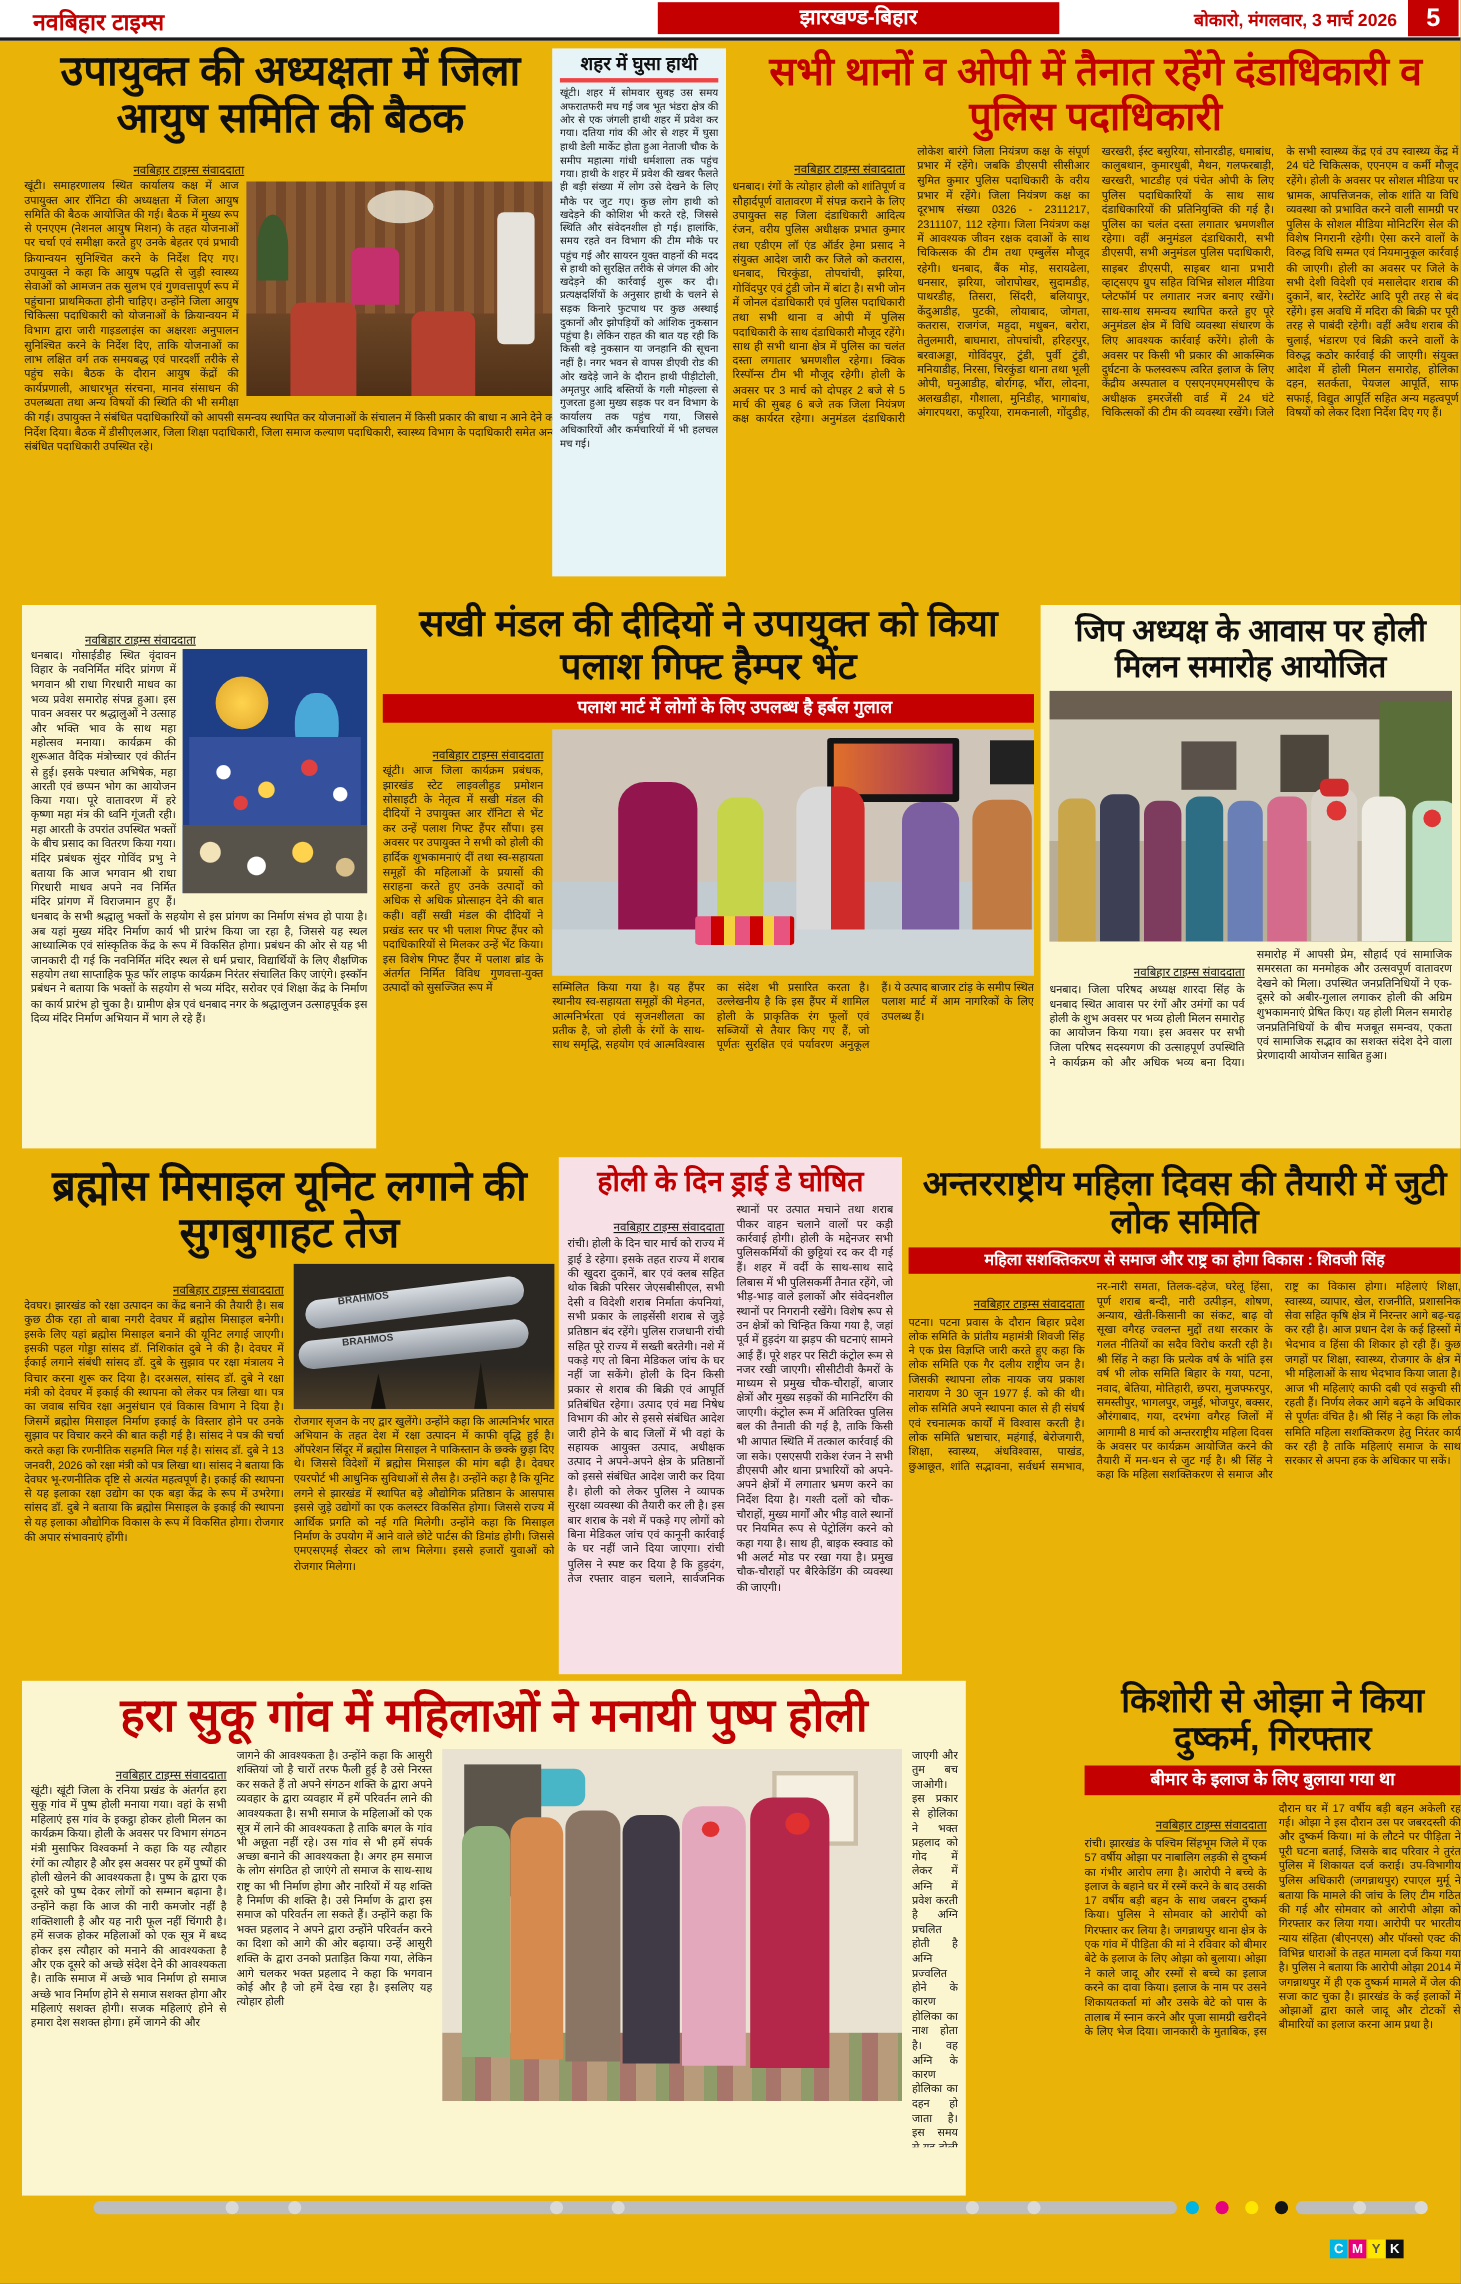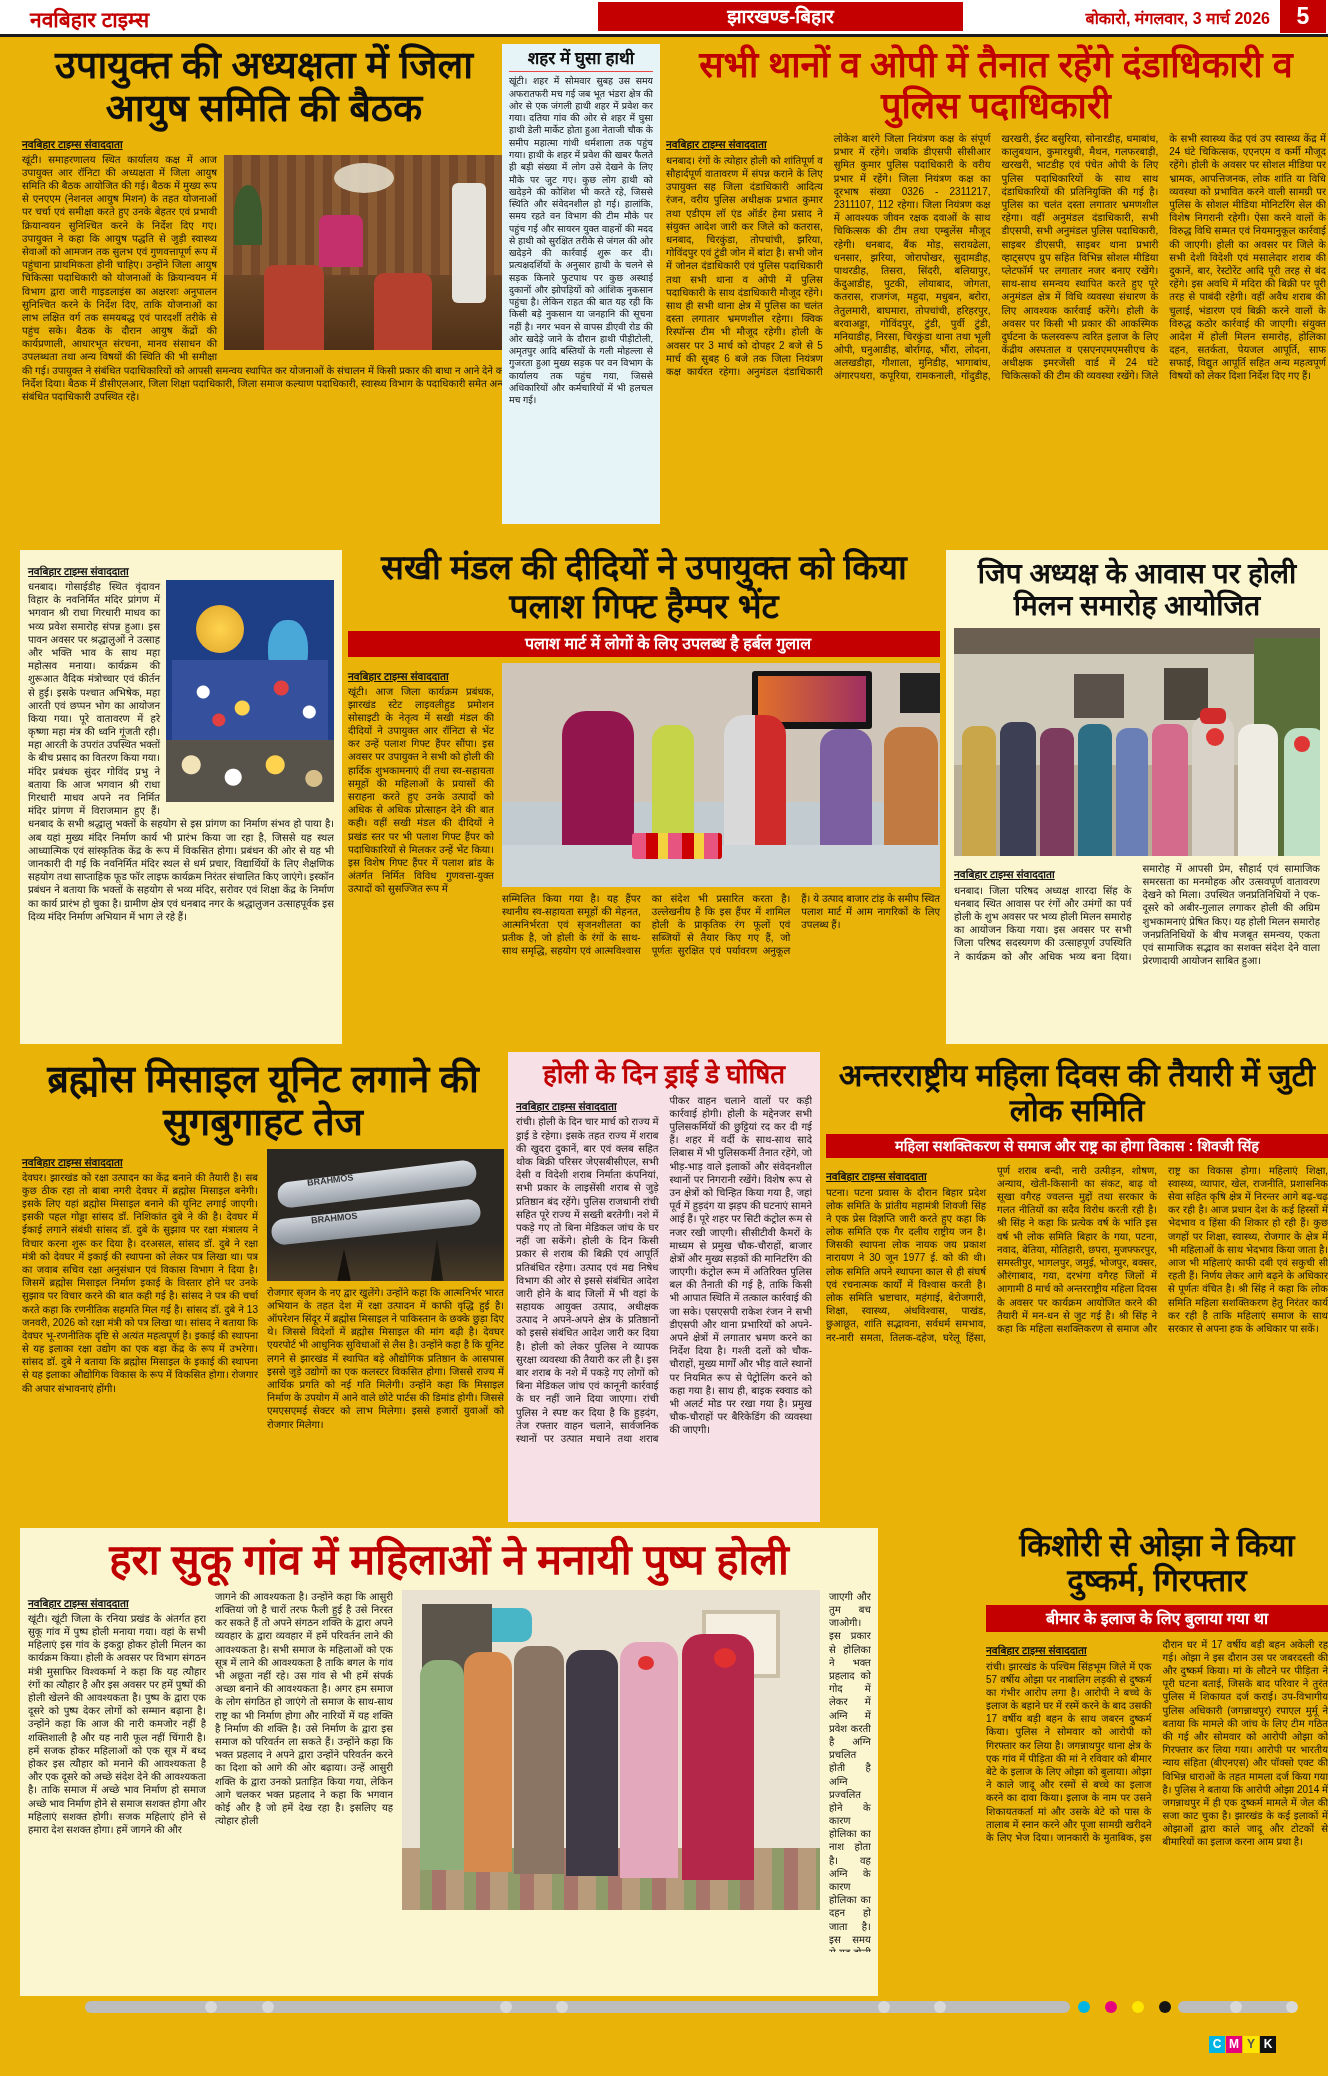--- a/index.html
+++ b/index.html
@@ -10,21 +10,21 @@
   .masthead{position:absolute;left:30px;top:5px;font-size:21px;font-weight:bold;color:#c40000;}
   .edition{position:absolute;left:598px;top:2px;width:365px;height:29px;background:#c40000;color:#fff;
            font-size:19px;font-weight:bold;text-align:center;line-height:29px;}
   .pdate{position:absolute;right:58px;top:7px;font-size:16px;font-weight:bold;color:#c40000;}
   .pnum{position:absolute;right:2px;top:0;width:46px;height:33px;background:#c40000;color:#fff;
         font-size:23px;font-weight:bold;text-align:center;line-height:33px;}
   
   .art{position:absolute;box-sizing:border-box;}
   .hl{font-weight:bold;text-align:center;line-height:1.14;color:#0f0f0f;}
   .hl.red{color:#c00000;}
-  .byline{font-weight:bold;text-decoration:underline;text-align:left;font-size:10.5px;margin:6px 0 2px;}
+  .byline{font-weight:normal;text-decoration:underline;text-align:right;font-size:10.5px;margin:16px 0 2px;}
   .body{font-size:10px;line-height:1.32;text-align:justify;color:#121212;overflow:hidden;}
   .strip{background:#c40000;color:#fff;font-weight:bold;text-align:center;}
   .panel-y{background:#fbf6d0;}
   .panel-c{background:#e7f4f7;}
   .panel-p{background:#f8e1e6;}
   .photo{position:relative;overflow:hidden;background:#ccc;}
   .ph-el{position:absolute;}
   .cols2{column-count:2;column-gap:11px;}
   .cols3{column-count:3;column-gap:11px;}
   .cols4{column-count:4;column-gap:11px;}
@@ -56,21 +56,21 @@
         <span class="ph-el" style="left:40px;top:110px;width:60px;height:85px;background:#b5402e;border-radius:10px 10px 0 0;"></span>
         <span class="ph-el" style="left:150px;top:118px;width:58px;height:77px;background:#b5402e;border-radius:10px 10px 0 0;"></span>
         <span class="ph-el" style="left:228px;top:28px;width:34px;height:120px;background:#e6e3dc;border-radius:6px;"></span>
         <span class="ph-el" style="left:10px;top:30px;width:28px;height:60px;background:#3c5a2e;border-radius:50% 50% 0 0;"></span>
       </div>
       <span>खूंटी। समाहरणालय स्थित कार्यालय कक्ष में आज उपायुक्त आर रॉनिटा की अध्यक्षता में जिला आयुष समिति की बैठक आयोजित की गई। बैठक में मुख्य रूप से एनएएम (नेशनल आयुष मिशन) के तहत योजनाओं पर चर्चा एवं समीक्षा करते हुए उनके बेहतर एवं प्रभावी क्रियान्वयन सुनिश्चित करने के निर्देश दिए गए। उपायुक्त ने कहा कि आयुष पद्धति से जुड़ी स्वास्थ्य सेवाओं को आमजन तक सुलभ एवं गुणवत्तापूर्ण रूप में पहुंचाना प्राथमिकता होनी चाहिए। उन्होंने जिला आयुष चिकित्सा पदाधिकारी को योजनाओं के क्रियान्वयन में विभाग द्वारा जारी गाइडलाइंस का अक्षरशः अनुपालन सुनिश्चित करने के निर्देश दिए, ताकि योजनाओं का लाभ लक्षित वर्ग तक समयबद्ध एवं पारदर्शी तरीके से पहुंच सके। बैठक के दौरान आयुष केंद्रों की कार्यप्रणाली, आधारभूत संरचना, मानव संसाधन की उपलब्धता तथा अन्य विषयों की स्थिति की भी समीक्षा की गई। उपायुक्त ने संबंधित पदाधिकारियों को आपसी समन्वय स्थापित कर योजनाओं के संचालन में किसी प्रकार की बाधा न आने देने का निर्देश दिया। बैठक में डीसीएलआर, जिला शिक्षा पदाधिकारी, जिला समाज कल्याण पदाधिकारी, स्वास्थ्य विभाग के पदाधिकारी समेत अन्य संबंधित पदाधिकारी उपस्थित रहे।</span>
     </div>
   </div>
 
   <div class="art panel-c" style="left:502px;top:44px;width:158px;height:480px;padding:5px 7px;">
-    <div class="hl" style="font-size:17px;border-bottom:1px solid #ef4444;padding-bottom:3px;margin-bottom:3px;">शहर में घुसा हाथी</div>
+    <div class="hl" style="font-size:17px;border-bottom:4px solid #ef4444;padding-bottom:3px;margin-bottom:3px;">शहर में घुसा हाथी</div>
     <div class="body" style="font-size:9.3px;height:440px;">खूंटी। शहर में सोमवार सुबह उस समय अफरातफरी मच गई जब भूत भंडरा क्षेत्र की ओर से एक जंगली हाथी शहर में प्रवेश कर गया। दतिया गांव की ओर से शहर में घुसा हाथी डेली मार्केट होता हुआ नेताजी चौक के समीप महात्मा गांधी धर्मशाला तक पहुंच गया। हाथी के शहर में प्रवेश की खबर फैलते ही बड़ी संख्या में लोग उसे देखने के लिए मौके पर जुट गए। कुछ लोग हाथी को खदेड़ने की कोशिश भी करते रहे, जिससे स्थिति और संवेदनशील हो गई। हालांकि, समय रहते वन विभाग की टीम मौके पर पहुंच गई और सायरन युक्त वाहनों की मदद से हाथी को सुरक्षित तरीके से जंगल की ओर खदेड़ने की कार्रवाई शुरू कर दी। प्रत्यक्षदर्शियों के अनुसार हाथी के चलने से सड़क किनारे फुटपाथ पर कुछ अस्थाई दुकानों और झोपड़ियों को आंशिक नुकसान पहुंचा है। लेकिन राहत की बात यह रही कि किसी बड़े नुकसान या जनहानि की सूचना नहीं है। नगर भवन से वापस डीएवी रोड की ओर खदेड़े जाने के दौरान हाथी पीड़ीटोली, अमृतपुर आदि बस्तियों के गली मोहल्ला से गुजरता हुआ मुख्य सड़क पर वन विभाग के कार्यालय तक पहुंच गया, जिससे अधिकारियों और कर्मचारियों में भी हलचल मच गई।</div>
   </div>
 
   <div class="art" style="left:666px;top:44px;width:660px;height:480px;">
     <div class="hl red" style="font-size:36px;">सभी थानों व ओपी में तैनात रहेंगे दंडाधिकारी व पुलिस पदाधिकारी</div>
     <div style="margin-top:6px;">
       <div class="body cols4" style="height:335px;">
         <div class="byline">नवबिहार टाइम्स संवाददाता</div>
         <span>धनबाद। रंगों के त्योहार होली को शांतिपूर्ण व सौहार्दपूर्ण वातावरण में संपन्न कराने के लिए उपायुक्त सह जिला दंडाधिकारी आदित्य रंजन, वरीय पुलिस अधीक्षक प्रभात कुमार तथा एडीएम लॉ एंड ऑर्डर हेमा प्रसाद ने संयुक्त आदेश जारी कर जिले को कतरास, धनबाद, चिरकुंडा, तोपचांची, झरिया, गोविंदपुर एवं टुंडी जोन में बांटा है। सभी जोन में जोनल दंडाधिकारी एवं पुलिस पदाधिकारी तथा सभी थाना व ओपी में पुलिस पदाधिकारी के साथ दंडाधिकारी मौजूद रहेंगे। साथ ही सभी थाना क्षेत्र में पुलिस का चलंत दस्ता लगातार भ्रमणशील रहेगा। क्विक रिस्पॉन्स टीम भी मौजूद रहेगी। होली के अवसर पर 3 मार्च को दोपहर 2 बजे से 5 मार्च की सुबह 6 बजे तक जिला नियंत्रण कक्ष कार्यरत रहेगा। अनुमंडल दंडाधिकारी लोकेश बारंगे जिला नियंत्रण कक्ष के संपूर्ण प्रभार में रहेंगे। जबकि डीएसपी सीसीआर सुमित कुमार पुलिस पदाधिकारी के वरीय प्रभार में रहेंगे। जिला नियंत्रण कक्ष का दूरभाष संख्या 0326 - 2311217, 2311107, 112 रहेगा। जिला नियंत्रण कक्ष में आवश्यक जीवन रक्षक दवाओं के साथ चिकित्सक की टीम तथा एम्बुलेंस मौजूद रहेगी। धनबाद, बैंक मोड़, सरायढेला, धनसार, झरिया, जोरापोखर, सुदामडीह, पाथरडीह, तिसरा, सिंदरी, बलियापुर, केंदुआडीह, पुटकी, लोयाबाद, जोगता, कतरास, राजगंज, महुदा, मधुबन, बरोरा, तेतुलमारी, बाघमारा, तोपचांची, हरिहरपुर, बरवाअड्डा, गोविंदपुर, टुंडी, पुर्वी टुंडी, मनियाडीह, निरसा, चिरकुंडा थाना तथा भूली ओपी, घनुआडीह, बोर्रागढ़, भौंरा, लोदना, अलखडीहा, गौशाला, मुनिडीह, भागाबांध, अंगारपथरा, कपूरिया, रामकनाली, गोंदुडीह, खरखरी, ईस्ट बसुरिया, सोनारडीह, धमाबांध, कालुबथान, कुमारधुबी, मैथन, गलफरबाड़ी, खरखरी, भाटडीह एवं पंचेत ओपी के लिए पुलिस पदाधिकारियों के साथ साथ दंडाधिकारियों की प्रतिनियुक्ति की गई है। पुलिस का चलंत दस्ता लगातार भ्रमणशील रहेगा। वहीं अनुमंडल दंडाधिकारी, सभी डीएसपी, सभी अनुमंडल पुलिस पदाधिकारी, साइबर डीएसपी, साइबर थाना प्रभारी व्हाट्सएप ग्रुप सहित विभिन्न सोशल मीडिया प्लेटफॉर्म पर लगातार नजर बनाए रखेंगे। साथ-साथ समन्वय स्थापित करते हुए पूरे अनुमंडल क्षेत्र में विधि व्यवस्था संधारण के लिए आवश्यक कार्रवाई करेंगे। होली के अवसर पर किसी भी प्रकार की आकस्मिक दुर्घटना के फलस्वरूप त्वरित इलाज के लिए केंद्रीय अस्पताल व एसएनएमएमसीएच के अधीक्षक इमरजेंसी वार्ड में 24 घंटे चिकित्सकों की टीम की व्यवस्था रखेंगे। जिले के सभी स्वास्थ्य केंद्र एवं उप स्वास्थ्य केंद्र में 24 घंटे चिकित्सक, एएनएम व कर्मी मौजूद रहेंगे। होली के अवसर पर सोशल मीडिया पर भ्रामक, आपत्तिजनक, लोक शांति या विधि व्यवस्था को प्रभावित करने वाली सामग्री पर पुलिस के सोशल मीडिया मोनिटरिंग सेल की विशेष निगरानी रहेगी। ऐसा करने वालों के विरुद्ध विधि सम्मत एवं नियमानुकूल कार्रवाई की जाएगी। होली का अवसर पर जिले के सभी देशी विदेशी एवं मसालेदार शराब की दुकानें, बार, रेस्टोरेंट आदि पूरी तरह से बंद रहेंगे। इस अवधि में मदिरा की बिक्री पर पूरी तरह से पाबंदी रहेगी। वहीं अवैध शराब की चुलाई, भंडारण एवं बिक्री करने वालों के विरुद्ध कठोर कार्रवाई की जाएगी। संयुक्त आदेश में होली मिलन समारोह, होलिका दहन, सतर्कता, पेयजल आपूर्ति, साफ सफाई, विद्युत आपूर्ति सहित अन्य महत्वपूर्ण विषयों को लेकर दिशा निर्देश दिए गए हैं।</span>
       </div>

